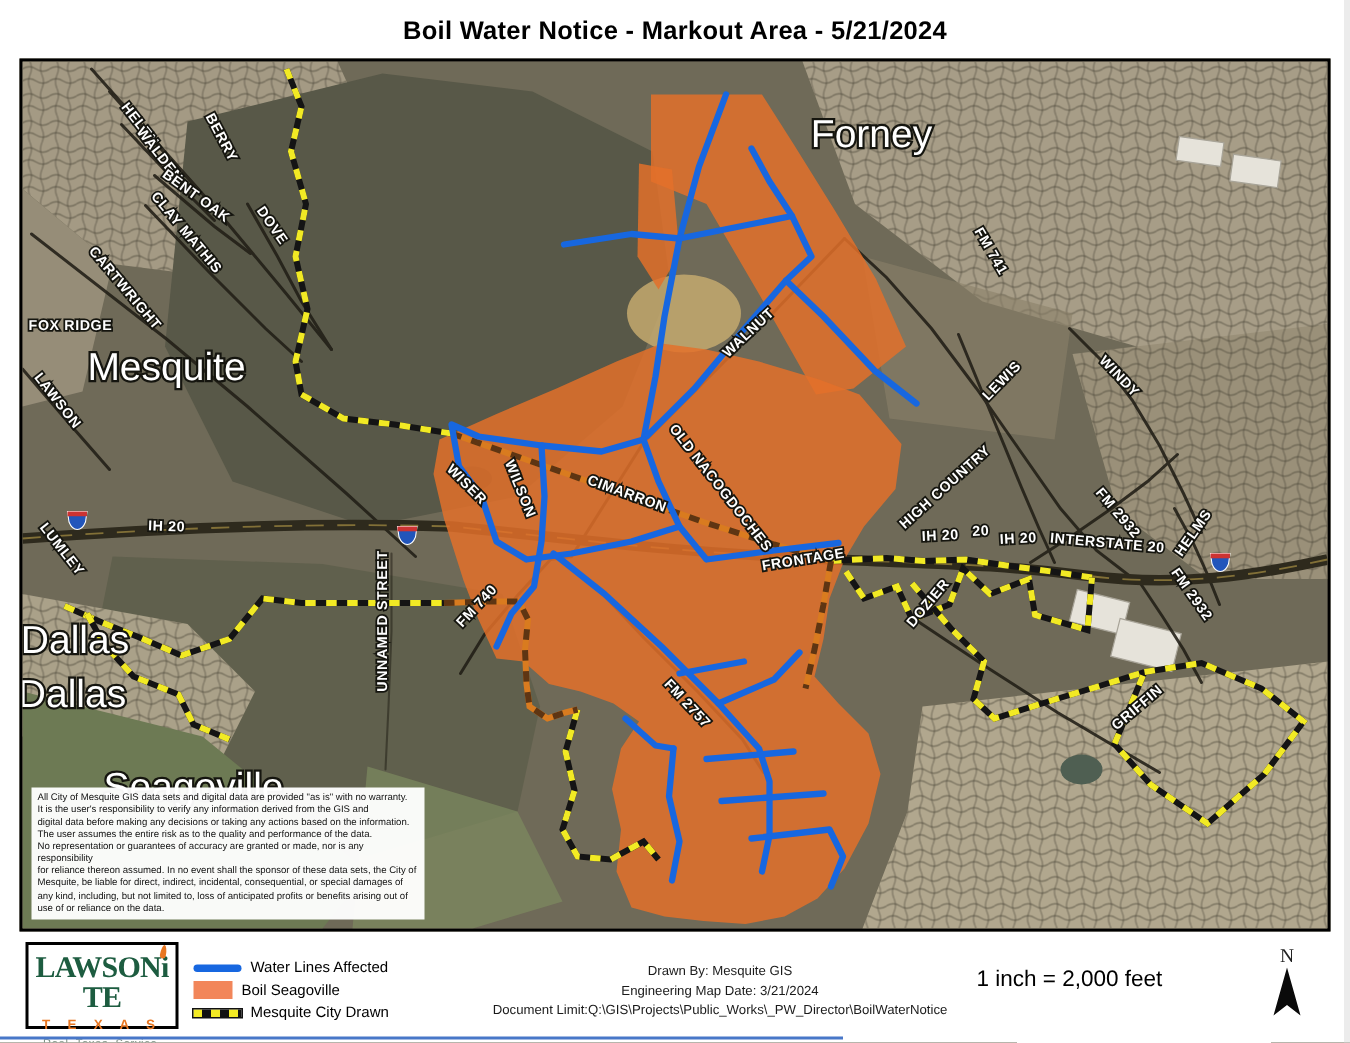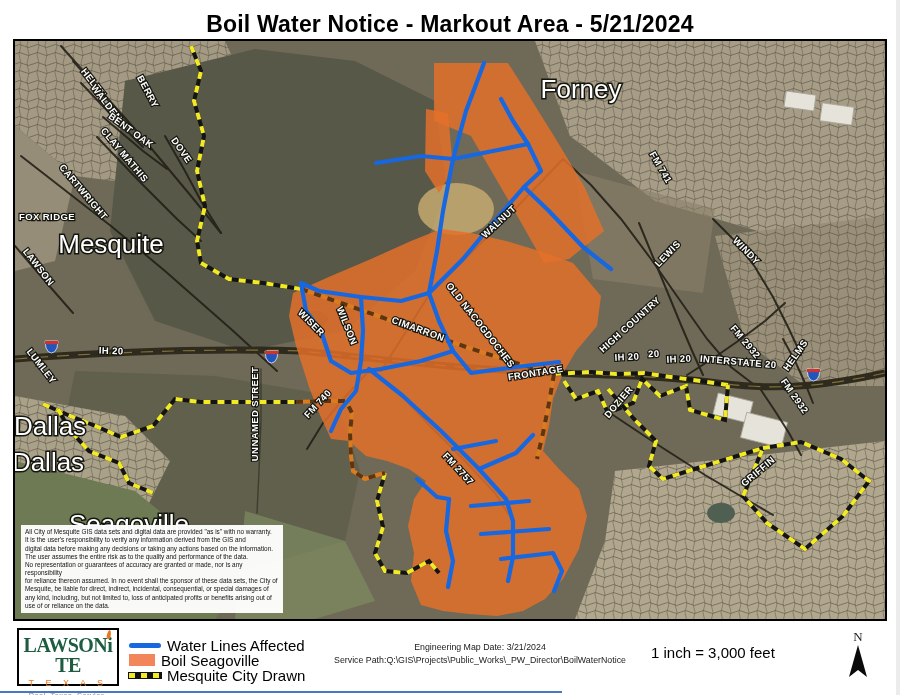--- a/index.html
+++ b/index.html
@@ -1,19 +1,19 @@
 <!DOCTYPE html>
 <html><head>
 <meta charset="utf-8">
 <style>
   html,body{margin:0;padding:0}
   body{width:900px;height:695px;position:relative;background:#fff;
        font-family:"Liberation Sans",sans-serif;overflow:hidden}
   .title{position:absolute;top:11px;left:0;width:900px;text-align:center;
-         font-size:23px;font-weight:bold;color:#000;letter-spacing:.2px}
+         font-size:17px;font-weight:bold;color:#000;letter-spacing:.2px}
   .map{position:absolute;left:13px;top:39px;width:870px;height:578px;
        border:2px solid #000;background:#6f6a58}
   .map-svg{position:absolute;left:0;top:0;width:870px;height:578px;display:block}
   .disclaimer{position:absolute;left:6px;bottom:6px;width:254px;
        background:rgba(255,255,255,.96);padding:3px 4px;font-size:6.4px;
        line-height:1.28;color:#111}
   
   .lbl-street{font-family:"Liberation Sans",sans-serif;font-weight:bold;font-size:9.5px;
        fill:#fff;stroke:#15150f;stroke-width:2.4px;paint-order:stroke;letter-spacing:.4px}
   .lbl-city{font-family:"Liberation Sans",sans-serif;font-size:26px;
@@ -24,31 +24,31 @@
   .co-y{stroke:#5e3513;stroke-width:4;fill:none;stroke-dasharray:7 7}
   
   .legend-box{position:absolute;left:17px;top:628px;width:102px;height:58px;
        border:2px solid #000;background:#fff;text-align:center;box-sizing:border-box}
   .logo-line1{font-family:"Liberation Serif",serif;font-weight:bold;font-size:20px;
        color:#1d5c40;letter-spacing:-.5px;margin-top:5px;line-height:1}
   .logo-i{position:relative;display:inline-block}
   .logo-i::after{content:'';position:absolute;left:0;top:-5px;width:4px;height:9px;
        background:#e87722;border-radius:50% 50% 50% 50%/75% 75% 25% 25%;
        transform:rotate(10deg)}
-  .logo-state{color:#e87722;font-size:9px;letter-spacing:4.5px;margin-top:3px;font-weight:normal}
+  .logo-state{color:#e87722;font-size:9px;letter-spacing:4.5px;margin-top:3px;font-weight:bold}
   .logo-tag{color:#7d9183;font-size:7.5px;margin-top:3px;letter-spacing:.4px}
   .legend-items{position:absolute;left:129px;top:638px}
   .legend-row{display:flex;align-items:center;height:14px;margin-bottom:1px}
   .sw{display:inline-block;margin-right:6px}
   .sw-line{width:32px;height:5px;background:#1767e0;border-radius:3px}
   .sw-area{width:26px;height:12px;background:#f2865a}
   .sw-limit{width:32px;height:5px;
        background:repeating-linear-gradient(90deg,#f2ea24 0 6px,#111 6px 12px);
        outline:1px solid #111}
-  .lab{font-size:15px;color:#000}
+  .lab{font-size:10px;color:#000}
   .credits{position:absolute;left:290px;top:641px;width:380px;text-align:center;
        font-size:8.8px;color:#1a1a1a;line-height:1.5}
   .scale{position:absolute;left:651px;top:644px;font-size:15px;color:#000}
   .north{position:absolute;left:842px;top:629px;width:32px;text-align:center}
   .north .n{font-family:"Liberation Serif",serif;font-size:13px;color:#222;display:block}
   .bottom-line{position:absolute;left:0;top:691px;width:562px;height:2px;background:#4877c8}
   .right-strip{position:absolute;left:896px;top:0;width:4px;height:695px;background:#ececec}
 </style>
 </head>
 <body>
@@ -259,25 +259,26 @@
     <span class="sw sw-area"></span>
     <span class="lab">Boil Seagoville</span>
   </div>
   <div class="legend-row">
     <span class="sw sw-limit"></span>
     <span class="lab">Mesquite City Drawn</span>
   </div>
 </div>
 
 <div class="credits">
+  <div>Drawn By: Mesquite GIS</div>
   <div>Engineering Map Date:  3/21/2024</div>
-  <div>Service Path:Q:\GIS\Projects\Public_Works\_PW_Director\BoilWaterNotice</div>
-</div>
-
-<div class="scale">1 inch = 3,000 feet</div>
+  <div>Document Limit:Q:\GIS\Projects\Public_Works\_PW_Director\BoilWaterNotice</div>
+</div>
+
+<div class="scale">1 inch = 2,000 feet</div>
 
 <div class="north">
   <span class="n">N</span>
   <svg width="20" height="34" viewBox="0 0 20 34">
     <polygon points="10,0 19,32 10,25 1,32" fill="#0a0a0a"></polygon>
   </svg>
 </div>
 
 <div class="bottom-line"></div>
 <div class="right-strip"></div>

